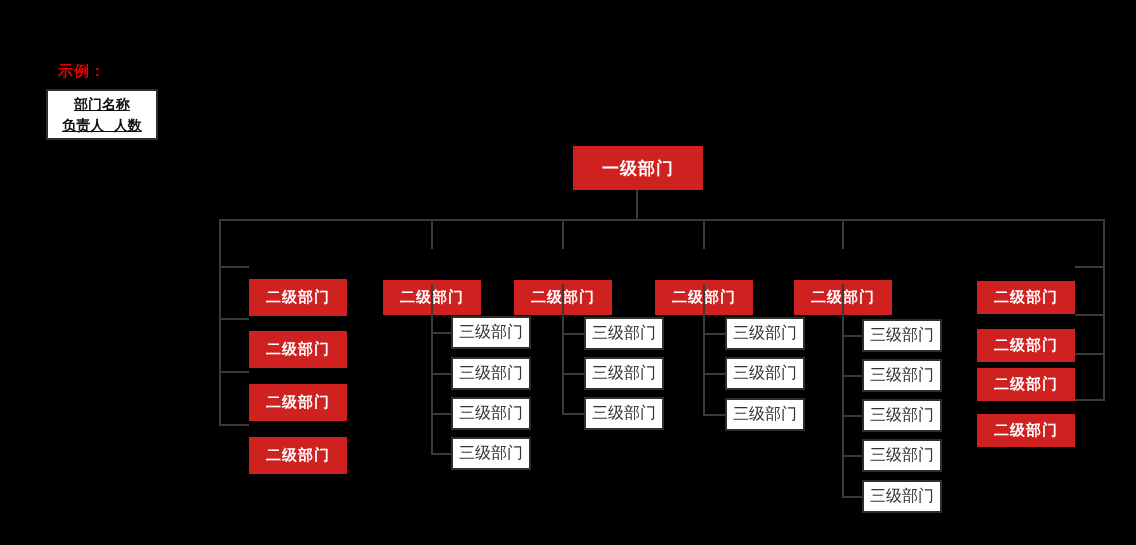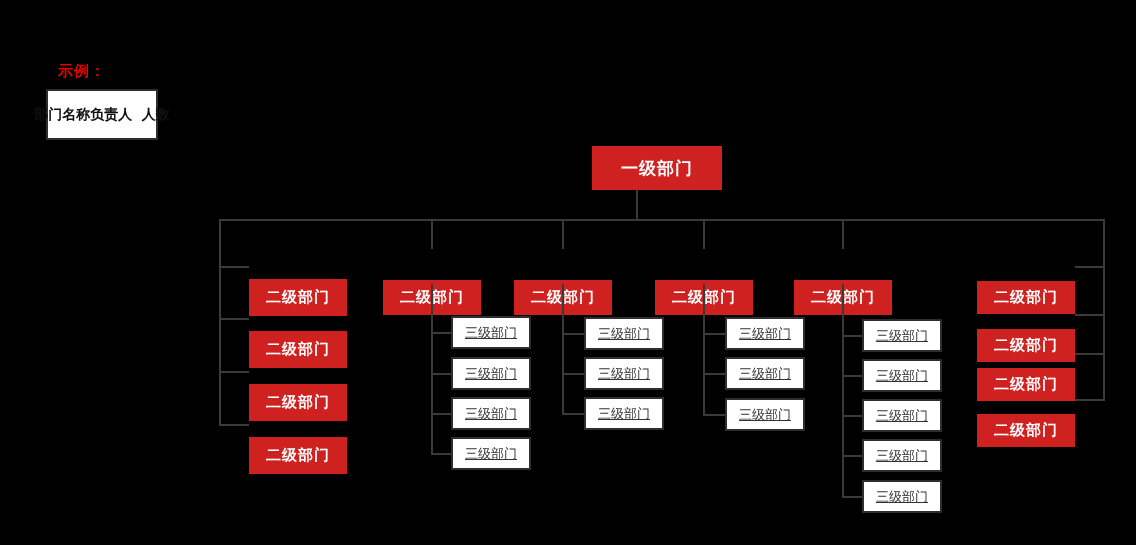--- a/index.html
+++ b/index.html
@@ -25,25 +25,26 @@
     position: absolute;
     top: 89px;
     height: 51px;
     background: var(--white-box, #ffffff);
     border: 2px solid var(--box-border, #2e2e2e);
     color: var(--legend-text, #111111);
     font-size: 14px;
     font-weight: bold;
     line-height: 1.45;
     display: flex;
-    flex-direction: row;
+    flex-direction: column;
     align-items: center;
     justify-content: center;
     white-space: pre;
     text-align: center;
+    text-decoration: underline;
   }
   .legend-box.box1 { left: 46px; width: 112px; }
   .legend-box.box2 { left: 173px; width: 111px; }
   .node {
     position: absolute;
     display: flex;
     align-items: center;
     justify-content: center;
     white-space: pre;
     text-align: center;
@@ -60,40 +61,39 @@
     color: #ffffff;
     font-size: 15px;
     font-weight: bold;
     letter-spacing: 1px;
     margin-top: 31px;
   }
   .node-l3 {
     background: var(--white-box, #ffffff);
     border: 2px solid var(--box-border, #2e2e2e);
     color: var(--l3-text, #333333);
-    font-size: 13px;
-    text-decoration: underline;
+    font-size: 16px;
   }
   .cline { position: absolute; background: var(--line, #3a3a3a); }
 </style>
 </head>
 <body>
 
 <div class="stage" style="--bg: #000000; --red: #d02121; --white-box: #ffffff; --l3-text: #333333; --box-border: #2e2e2e; --line: #3a3a3a; --legend-title: #e60000; --legend-text: #111111;">
 
   <div class="legend-title">示例：</div>
 
   <div class="legend-box box1">
     <div>部门名称</div>
     <div>负责人  人数</div>
   </div>
 
 
   <div id="org-chart">
-      <div class="node node-l1" style="left: 573px; top: 146px; width: 130px; height: 44px; margin-left: 19px;">一级部门</div>
+      <div class="node node-l1" style="left: 573px; top: 146px; width: 130px; height: 44px;">一级部门</div>
       <div class="cline" style="left: 636px; top: 190px; width: 2px; height: 30px;"></div>
       <div class="cline" style="left: 219px; top: 219px; width: 886px; height: 2px;"></div>
       <div class="cline" style="left: 219px; top: 220px; width: 2px; height: 205.5px;"></div>
       <div class="cline" style="left: 220px; top: 266px; width: 29px; height: 2px;"></div>
       <div class="node node-l2" style="left: 249px; top: 248px; width: 98px; height: 37px;">二级部门</div>
       <div class="cline" style="left: 220px; top: 318px; width: 29px; height: 2px;"></div>
       <div class="node node-l2" style="left: 249px; top: 300px; width: 98px; height: 37px;">二级部门</div>
       <div class="cline" style="left: 220px; top: 371px; width: 29px; height: 2px;"></div>
       <div class="node node-l2" style="left: 249px; top: 353px; width: 98px; height: 37px;">二级部门</div>
       <div class="cline" style="left: 220px; top: 424px; width: 29px; height: 2px;"></div>

